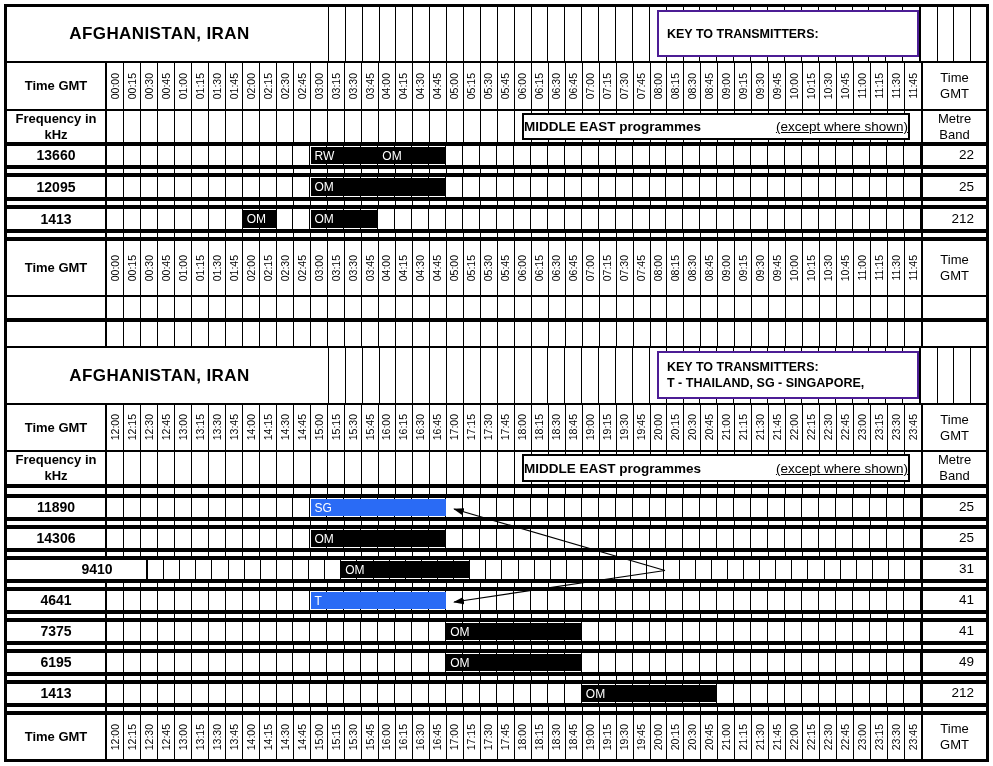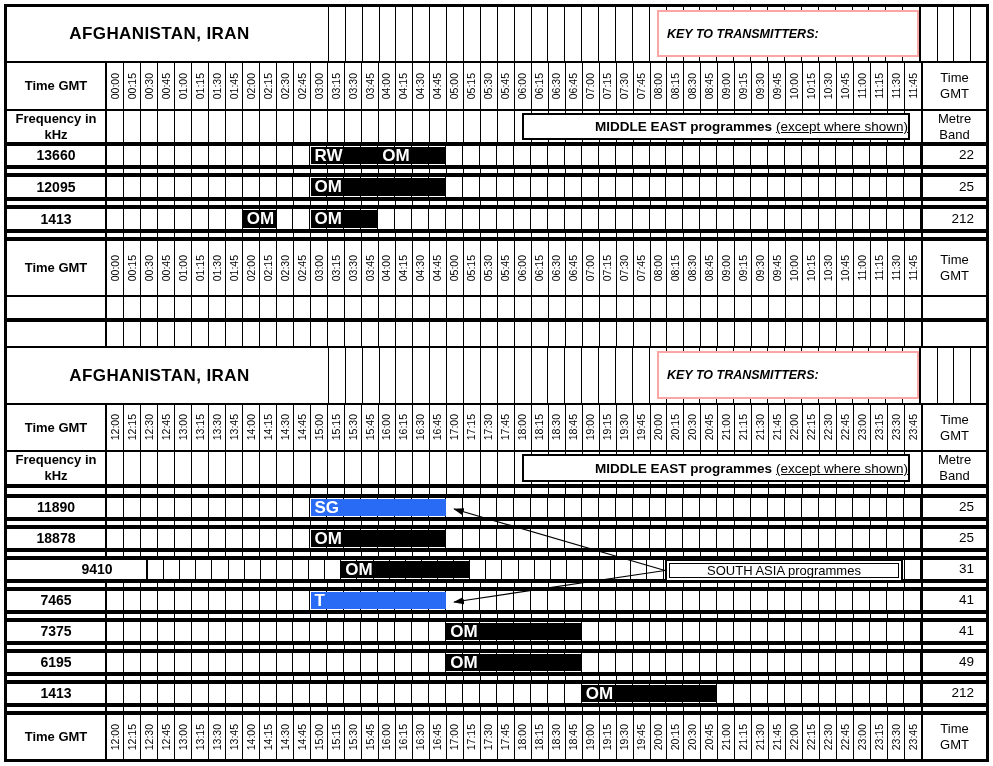--- a/index.html
+++ b/index.html
@@ -19,26 +19,26 @@
   .grid{flex:1 1 auto;display:flex;border-right:2px solid #000;position:relative;min-width:0;box-sizing:border-box;}
   .rcell{flex:0 0 63px;width:63px;display:flex;flex-direction:column;align-items:center;justify-content:center;font-weight:normal;font-size:13px;line-height:1.2;text-align:center;box-sizing:border-box;}
   .rcell.metre{align-items:flex-end;padding-right:12px;font-size:13.5px;}
   .c{flex:1 1 0;border-right:1px solid #000;min-width:0;box-sizing:border-box;}
   .c:last-child{border-right:none;}
   .tc{display:flex;align-items:center;justify-content:center;overflow:hidden;}
   .vtime{writing-mode:vertical-rl;transform:rotate(180deg);font-size:10.5px;line-height:1;white-space:nowrap;}
   .title-cell{flex:0 0 305px;display:flex;align-items:center;justify-content:center;font-weight:bold;font-size:17px;letter-spacing:.4px;box-sizing:border-box;}
   .titlegrid{flex:0 0 609px;display:flex;border-right:2px solid #000;box-sizing:border-box;}
   .rgrid{flex:1 1 auto;display:flex;}
-  .key-box{position:absolute;left:650px;top:3px;bottom:4px;width:262px;background:#fff;border:2px solid #fca5a5;font-weight:bold;font-size:12.5px;line-height:1.28;padding:2px 8px;box-sizing:border-box;display:flex;flex-direction:column;justify-content:center;z-index:3;font-style:italic;}
-  .prog-box{position:absolute;left:415px;top:2px;bottom:2px;width:388px;background:#fff;border:2px solid #000;box-sizing:border-box;display:flex;align-items:center;justify-content:flex-end;font-size:13.5px;z-index:3;white-space:nowrap;}
+  .key-box{position:absolute;left:650px;top:3px;bottom:4px;width:262px;background:#fff;border:2px solid #4c1d95;font-weight:bold;font-size:12.5px;line-height:1.28;padding:2px 8px;box-sizing:border-box;display:flex;flex-direction:column;justify-content:center;z-index:3;}
+  .prog-box{position:absolute;left:415px;top:2px;bottom:2px;width:388px;background:#fff;border:2px solid #000;box-sizing:border-box;display:flex;align-items:center;justify-content:space-between;font-size:13.5px;z-index:3;white-space:nowrap;}
   .prog-box b{font-weight:bold;}
   .prog-box .rest{margin-left:4px;text-decoration:underline;}
   .bar{position:absolute;top:1px;bottom:1px;z-index:2;}
-  .blabel{position:absolute;top:50%;transform:translateY(-50%);color:#fff;font-weight:bold;font-size:17px;padding-left:4px;white-space:nowrap;}
+  .blabel{position:absolute;top:50%;transform:translateY(-50%);color:#fff;font-weight:normal;font-size:12px;padding-left:4px;white-space:nowrap;}
   .annot{position:absolute;left:658px;top:552px;width:238px;height:23px;background:#fff;border:2px solid #000;box-shadow:inset 0 0 0 2px #fff,inset 0 0 0 3px #000;box-sizing:border-box;display:flex;align-items:center;justify-content:center;font-size:13px;z-index:4;}
   .noborder{border-bottom:none;}
   #arrows{position:absolute;left:0;top:0;width:979px;height:752px;z-index:5;pointer-events:none;}
   #arrows line{stroke:#000;stroke-width:1.2;}
 </style>
 </head>
 <body>
 
 <div class="page">
   <div class="table">
@@ -957,20 +957,21 @@
             <div class="c"></div>
           </div>
         <div class="rgrid">
             <div class="c"></div>
             <div class="c"></div>
             <div class="c"></div>
             <div class="c"></div>
           </div>
         <div class="key-box">
             <div class="key-line">KEY TO TRANSMITTERS:</div>
+            <div class="key-line">T - THAILAND, SG - SINGAPORE,</div>
           </div>
       </div>
       <div class="row time-row time-top">
         <div class="lcell">Time GMT</div>
         <div class="grid timegrid">
             <div class="c tc">
               <span class="vtime">12:00</span>
             </div>
             <div class="c tc">
               <span class="vtime">12:15</span>
@@ -1343,21 +1344,21 @@
               <div class="c"></div>
               <div class="c"></div>
               <div class="c"></div>
               <div class="c"></div>
               <div class="c"></div>
               <div class="c"></div>
             </div>
             <div class="rcell blank"></div>
           </div>
           <div class="row freq-row" style="height: 23px;">
-            <div class="lcell freq">18878</div>
+            <div class="lcell freq">14306</div>
             <div class="grid">
               <div class="c"></div>
               <div class="c"></div>
               <div class="c"></div>
               <div class="c"></div>
               <div class="c"></div>
               <div class="c"></div>
               <div class="c"></div>
               <div class="c"></div>
               <div class="c"></div>
@@ -1565,21 +1566,21 @@
               <div class="c"></div>
               <div class="c"></div>
               <div class="c"></div>
               <div class="c"></div>
               <div class="c"></div>
               <div class="c"></div>
             </div>
             <div class="rcell blank"></div>
           </div>
           <div class="row freq-row" style="height: 23px;">
-            <div class="lcell freq">7465</div>
+            <div class="lcell freq">4641</div>
             <div class="grid">
               <div class="c"></div>
               <div class="c"></div>
               <div class="c"></div>
               <div class="c"></div>
               <div class="c"></div>
               <div class="c"></div>
               <div class="c"></div>
               <div class="c"></div>
               <div class="c"></div>
@@ -2165,21 +2166,20 @@
             </div>
           </div>
         <div class="rcell">
           <div>Time</div>
           <div>GMT</div>
         </div>
       </div>
       <div class="blank-rows"></div>
     </div>
 
-    <div class="annot">SOUTH ASIA programmes</div>
 
     <svg id="arrows" xmlns="http://www.w3.org/2000/svg">
       <defs>
         <marker id="ah" viewBox="0 0 10 8" refX="9" refY="4" markerWidth="9" markerHeight="7.2" orient="auto">
           <polygon points="0,0.6 10,4 0,7.4" fill="#000000"></polygon>
         </marker>
       </defs>
     <line x1="658" y1="563.5" x2="447.15625" y2="502" marker-end="url(#ah)"></line>
         <line x1="658" y1="563.5" x2="447.15625" y2="595" marker-end="url(#ah)"></line>
       </svg>

